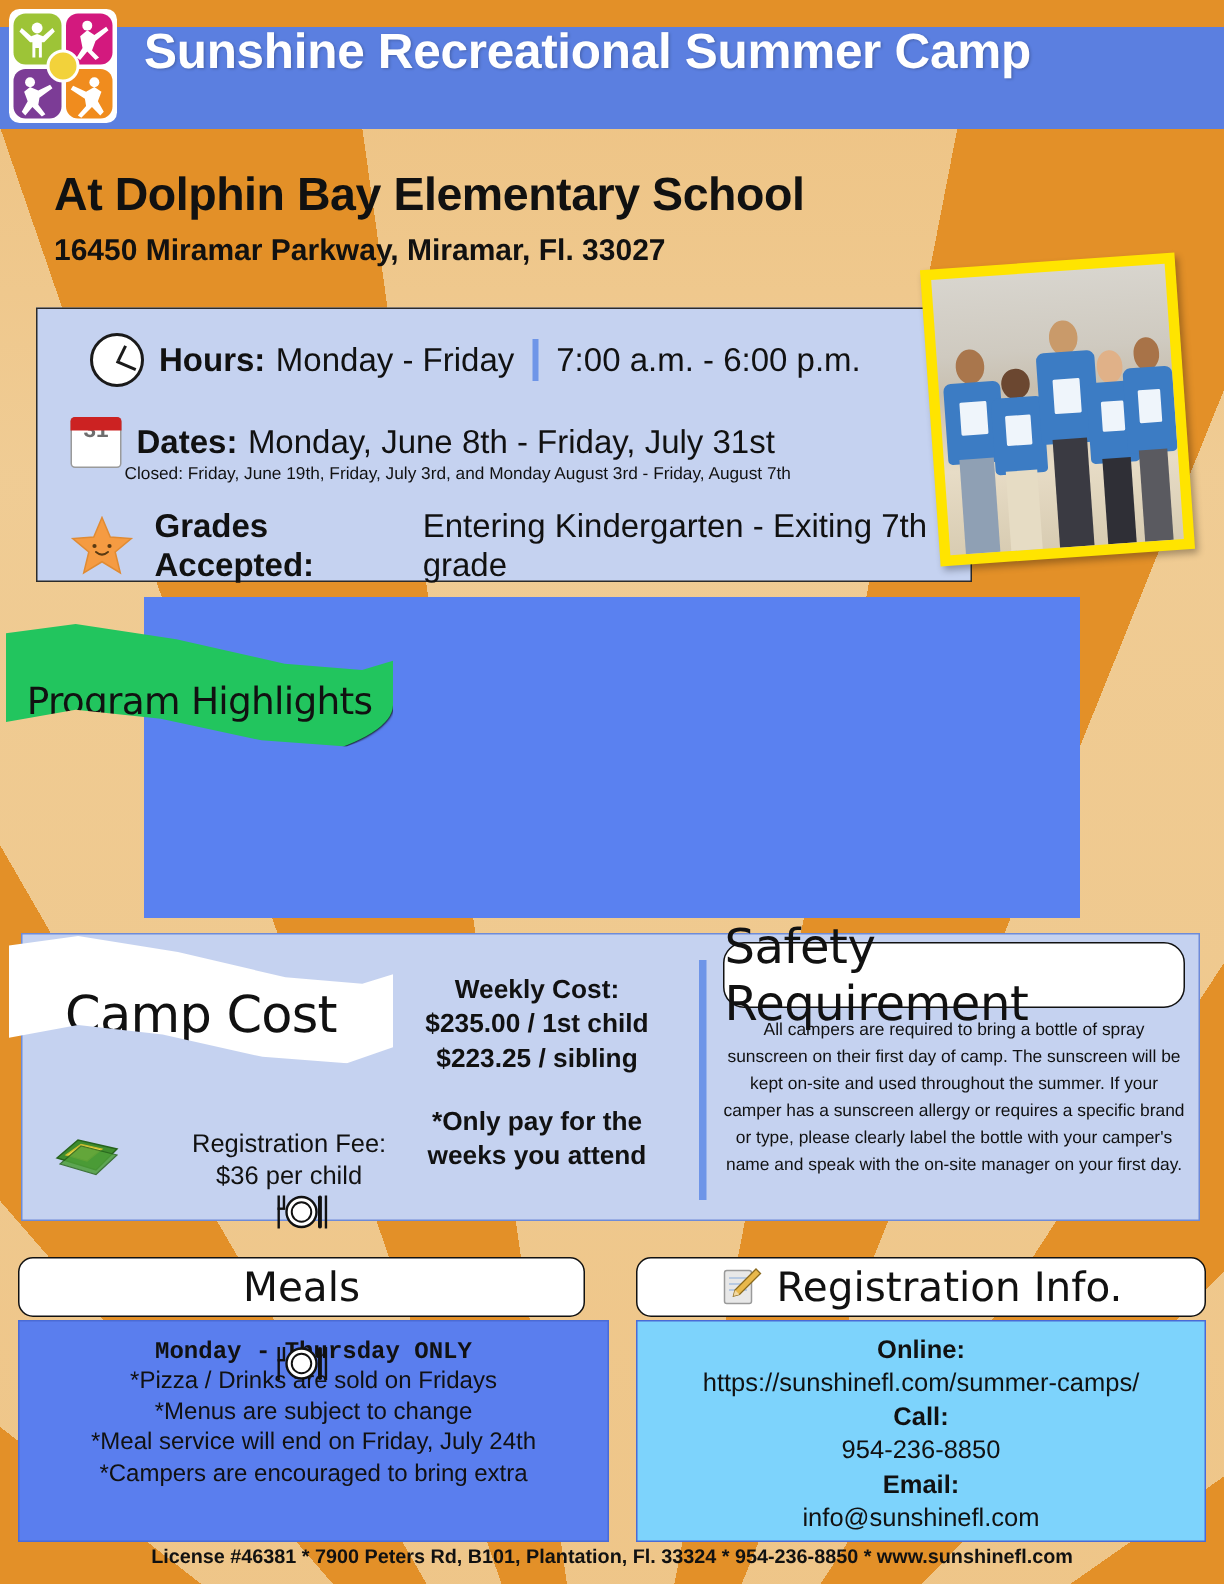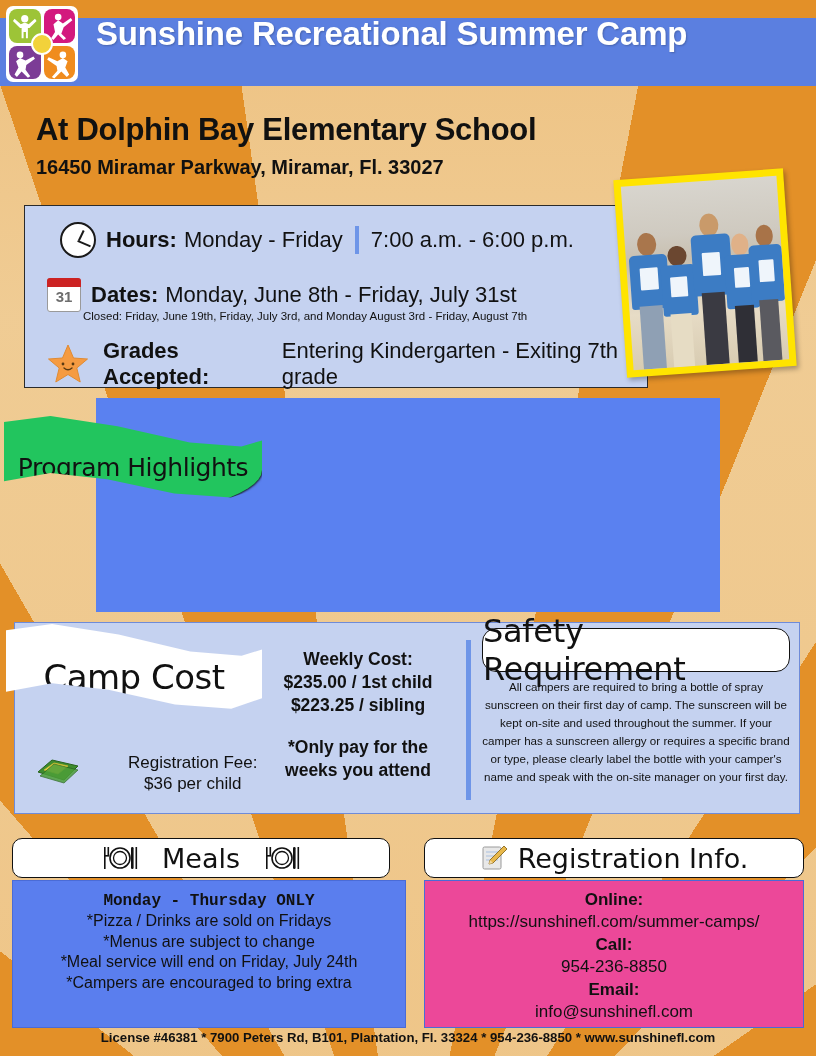--- a/index.html
+++ b/index.html
@@ -184,21 +184,21 @@
   }
   .icon-clock::before { width: 11px; height: 2.4px; transform: rotate(-64deg); }
   .icon-clock::after  { width: 14px; height: 2.4px; transform: rotate(23deg); }
 
   .icon-calendar {
     width: 34px; height: 34px; background: #fff;
     border: 1.5px solid #9a9a9a; border-radius: 3px;
     position: relative; flex: 0 0 auto;
     font-size: 15px; font-weight: bold; color: #6e6e6e;
     display: flex; align-items: flex-end; justify-content: center;
-    padding-bottom: 6px;
+    padding-bottom: 16px;
   }
   .icon-calendar::before {
     content: ""; position: absolute; left: -1px; right: -1px; top: -1px;
     height: 9px; background: #CC2222; border-radius: 3px 3px 0 0;
   }
 
   .icon-star {
     width: 42px; height: 40px; flex: 0 0 auto; position: relative;
   }
 
@@ -328,20 +328,21 @@
     z-index: 4;
   }
 
   
   .meals-head {
     position: absolute; left: 12px; top: 838px;
     width: 378px; height: 40px;
     background: #fff; border: 1.5px solid #111; border-radius: 10px;
     display: flex; align-items: center; justify-content: center; gap: 22px;
     z-index: 5;
+    flex-direction: column;
   }
   .meals-head .ttl { font-size: 27px; color: #111;
     font-family: "DejaVu Sans", sans-serif; }
   .meals-body {
     position: absolute; left: 12px; top: 880px;
     width: 394px; height: 148px;
     background: #5A7EEE; border: 1px solid #4A6BD6;
     z-index: 4;
     text-align: center;
     font-size: 16px; color: #111; line-height: 1.28;
@@ -355,21 +356,21 @@
     width: 380px; height: 40px;
     background: #fff; border: 1.5px solid #111; border-radius: 10px;
     display: flex; align-items: center; justify-content: center; gap: 10px;
     z-index: 5;
   }
   .reg-head .ttl { font-size: 27px; color: #111;
     font-family: "DejaVu Sans", sans-serif; }
   .reg-body {
     position: absolute; left: 424px; top: 880px;
     width: 380px; height: 148px;
-    background: #ec4899; border: 1px solid #4A6BD6;
+    background: #7dd3fc; border: 1px solid #4A6BD6;
     z-index: 4;
     text-align: center;
     font-size: 17px; color: #111; line-height: 1.32;
     padding-top: 8px;
   }
   .reg-body .bold { font-weight: bold; }
 
   
   .plate-icon { width: 40px; height: 26px; position: relative; }
   .pencil-icon { width: 28px; height: 28px; position: relative; }

